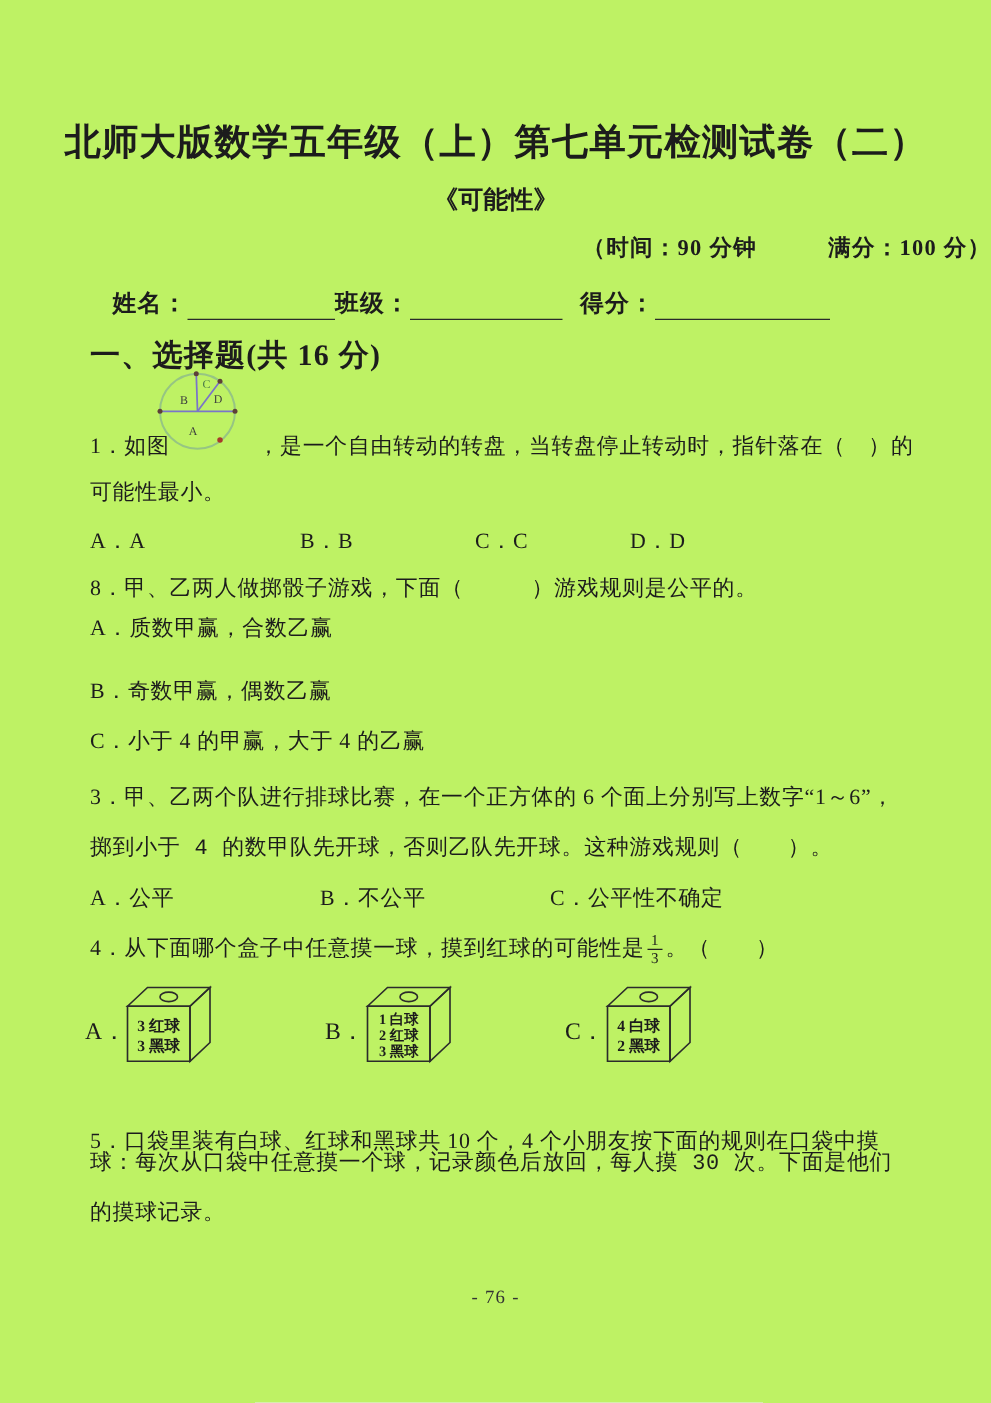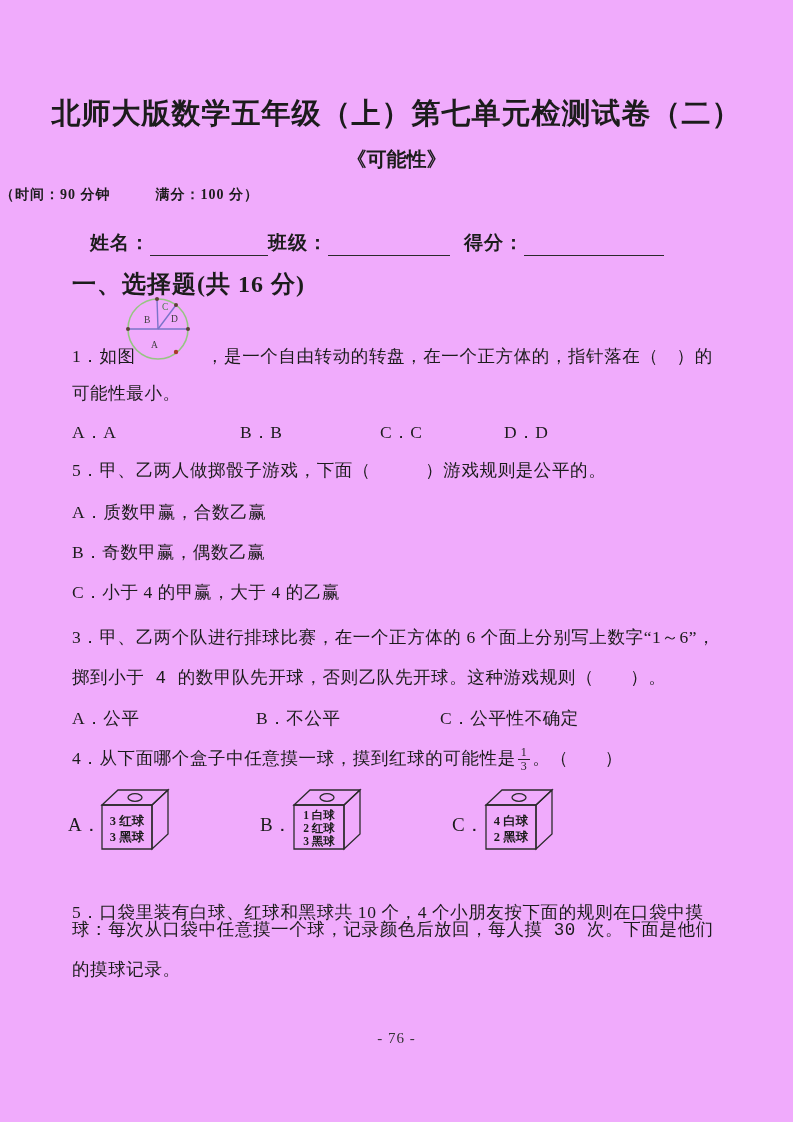--- a/index.html
+++ b/index.html
@@ -1,39 +1,39 @@
 <!DOCTYPE html>
 <html><head>
 <meta charset="utf-8">
 <style>
   html,body{margin:0;padding:0;background:#e9e9e9;}
   .page{
     position:relative;
     width:793px;height:1122px;
     margin:0 auto;
-    background:#f0abfc;
+    background:#bef264;
     font-family:"Liberation Serif","DejaVu Serif",serif;
     color:#1c1c1c;
     overflow:hidden;
   }
   .abs{position:absolute;white-space:nowrap;}
   .title{
     left:0;right:0;top:94px;
     text-align:center;
     font-size:29px;font-weight:bold;letter-spacing:1px;
   }
   .subtitle{
     left:0;right:0;top:146px;
     text-align:center;
     font-size:20px;font-weight:bold;
   }
   .examinfo{
     left:0;right:0;top:186px;
-    text-align:left;
-    font-size:14px;font-weight:bold;letter-spacing:1px;
+    text-align:right;
+    font-size:18px;font-weight:bold;letter-spacing:1px;
   }
   .namerow{
     left:90px;top:230px;
     font-size:19px;font-weight:bold;letter-spacing:1px;
   }
   .blank{
     display:inline-block;
     border-bottom:1.5px solid #2a2a2a;
     height:20px;vertical-align:bottom;
   }
@@ -88,32 +88,32 @@
     <circle cx="52" cy="13" r="2" fill="#5d4037"></circle>
     <circle cx="64" cy="37" r="2" fill="#5d4037"></circle>
     <circle cx="52" cy="60" r="2.2" fill="#a83a2a"></circle>
     <text x="20" y="31" font-size="9.5" fill="#3d3d3d">B</text>
     <text x="38" y="18" font-size="9.5" fill="#4a7a4a">C</text>
     <text x="47" y="30" font-size="9.5" fill="#3d3d3d">D</text>
     <text x="27" y="56" font-size="9.5" fill="#3d3d3d">A</text>
   </svg>
 
   <div class="abs bodyline" style="left:72px;top:344px;">1．如图</div>
-  <div class="abs bodyline" style="left:206px;top:344px;">，是一个自由转动的转盘，在一个正方体的，指针落在（　）的</div>
+  <div class="abs bodyline" style="left:206px;top:344px;">，是一个自由转动的转盘，当转盘停止转动时，指针落在（　）的</div>
   <div class="abs bodyline" style="left:72px;top:381px;">可能性最小。</div>
 
   <div class="abs bodyline optline" style="left:0;top:420px;width:793px;height:26px;text-align:right;">
     <span class="opt" style="left:72px;">A．A</span>
     <span class="opt" style="left:240px;">B．B</span>
     <span class="opt" style="left:380px;">C．C</span>
     <span class="opt" style="left:504px;">D．D</span>
   </div>
 
-  <div class="abs bodyline" style="left:72px;top:458px;">5．甲、乙两人做掷骰子游戏，下面（　　　）游戏规则是公平的。</div>
-  <div class="abs bodyline" style="left:72px;top:500px;">A．质数甲赢，合数乙赢</div>
+  <div class="abs bodyline" style="left:72px;top:458px;">8．甲、乙两人做掷骰子游戏，下面（　　　）游戏规则是公平的。</div>
+  <div class="abs bodyline" style="left:72px;top:490px;">A．质数甲赢，合数乙赢</div>
   <div class="abs bodyline" style="left:72px;top:540px;">B．奇数甲赢，偶数乙赢</div>
   <div class="abs bodyline" style="left:72px;top:580px;">C．小于 4 的甲赢，大于 4 的乙赢</div>
 
   <div class="abs bodyline" style="left:72px;top:625px;">3．甲、乙两个队进行排球比赛，在一个正方体的 6 个面上分别写上数字“1～6”，</div>
   <div class="abs bodyline" style="left:72px;top:665px;font-family:Liberation Mono, monospace;">掷到小于 4 的数甲队先开球，否则乙队先开球。这种游戏规则（　　）。</div>
   <div class="abs bodyline optline" style="left:0;top:706px;width:633px;height:26px;">
     <span class="opt" style="left:72px;">A．公平</span>
     <span class="opt" style="left:256px;">B．不公平</span>
     <span class="opt" style="left:440px;">C．公平性不确定</span>
   </div>

